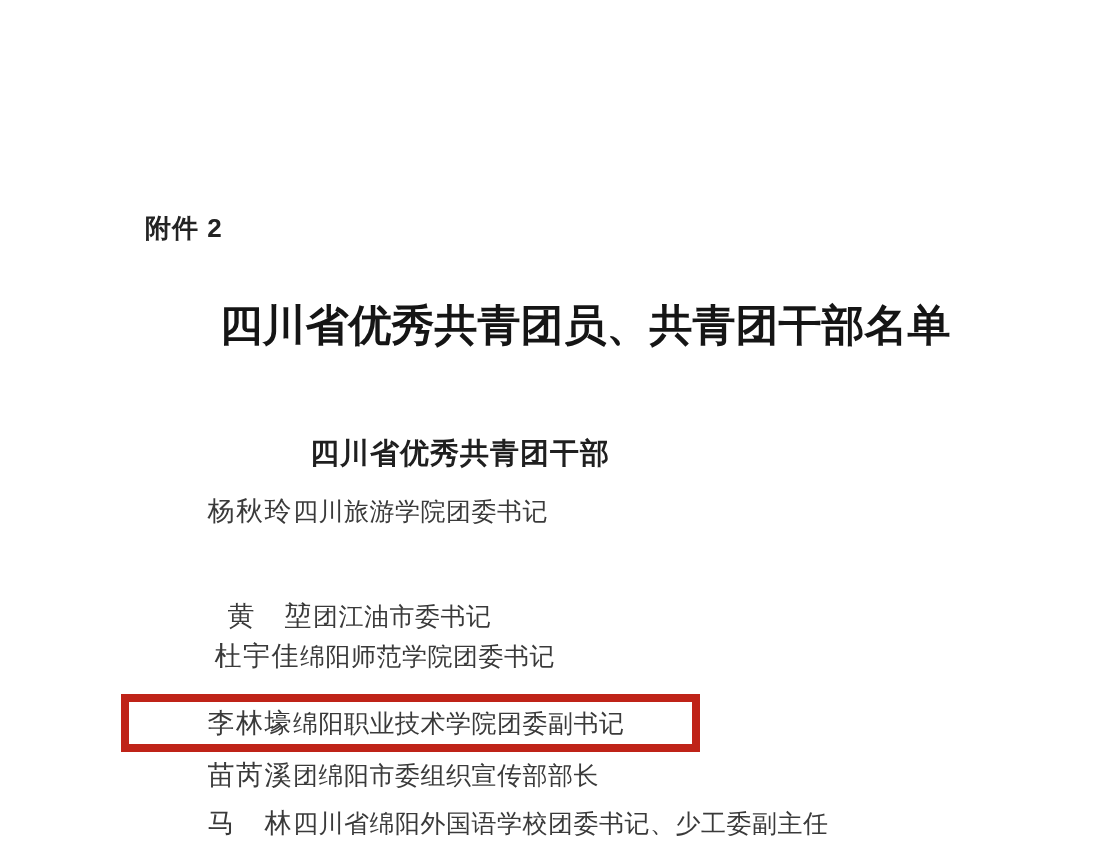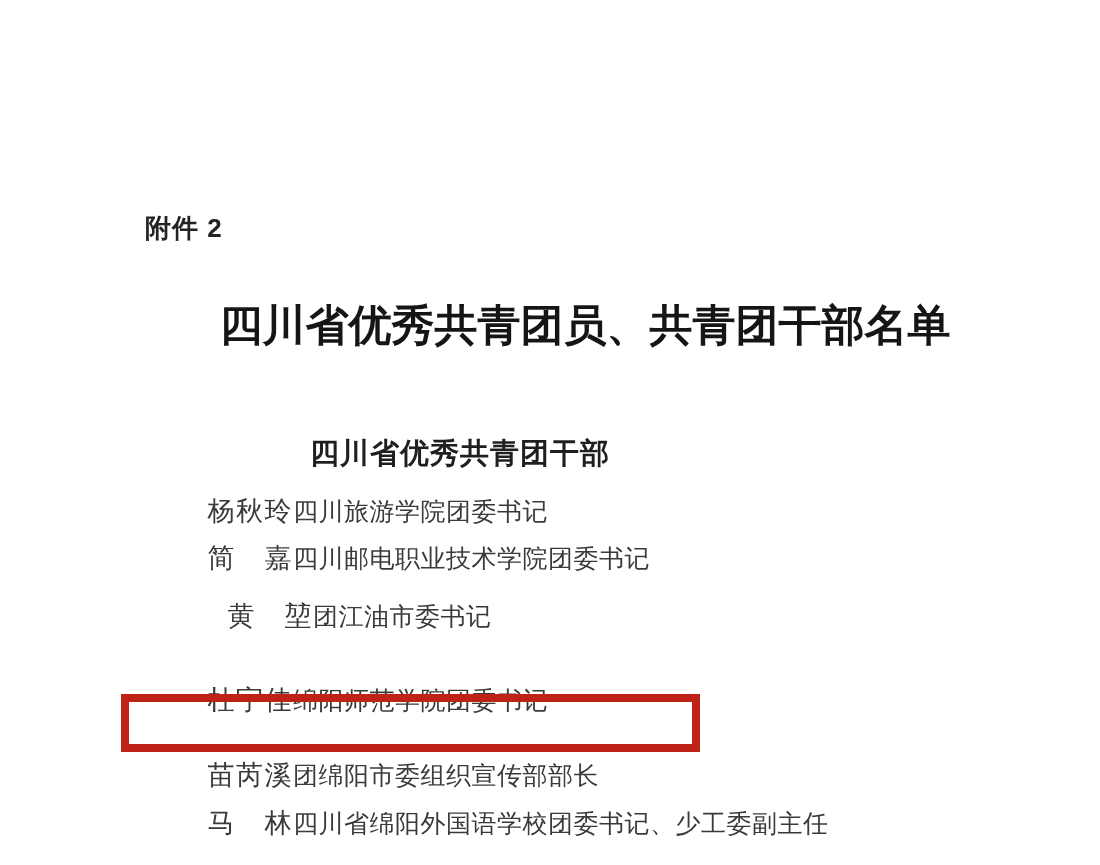--- a/index.html
+++ b/index.html
@@ -98,22 +98,22 @@
 <div>
 
   <div class="attachment-label">附件 2</div>
 
   <h1 class="doc-title">四川省优秀共青团员、共青团干部名单</h1>
 
   <h2 class="section-heading">四川省优秀共青团干部</h2>
 
   <div class="awardee-list">
       <div class="row" style="top: 494px;"><span class="name">杨秋玲</span><span class="pos">四川旅游学院团委书记</span></div>
-      <div class="row" style="top: 541px;"><span class="name">简　嘉</span><span class="pos">四川邮电职业技术学院团委书记</span></div>
       <div class="row" style="top: 599px; margin-left: 20px;"><span class="name">黄　堃</span><span class="pos">团江油市委书记</span></div>
-      <div class="row" style="top: 683px;"><span class="name">杜宇佳</span><span class="pos">绵阳师范学院团委书记</span></div>
+      <div class="row" style="top: 639px; margin-left: 7px;"><span class="name">杜宇佳</span><span class="pos">绵阳师范学院团委书记</span></div>
+      <div class="row" style="top: 706px;"><span class="name">李林壕</span><span class="pos">绵阳职业技术学院团委副书记</span></div>
       <div class="row" style="top: 758px;"><span class="name">苗芮溪</span><span class="pos">团绵阳市委组织宣传部部长</span></div>
       <div class="row" style="top: 806px;"><span class="name">马　林</span><span class="pos">四川省绵阳外国语学校团委书记、少工委副主任</span></div>
     </div>
 
   <div class="highlight-box" style="border-color: rgb(191, 35, 24);"></div>
 
 </div>
 
 </body></html>

